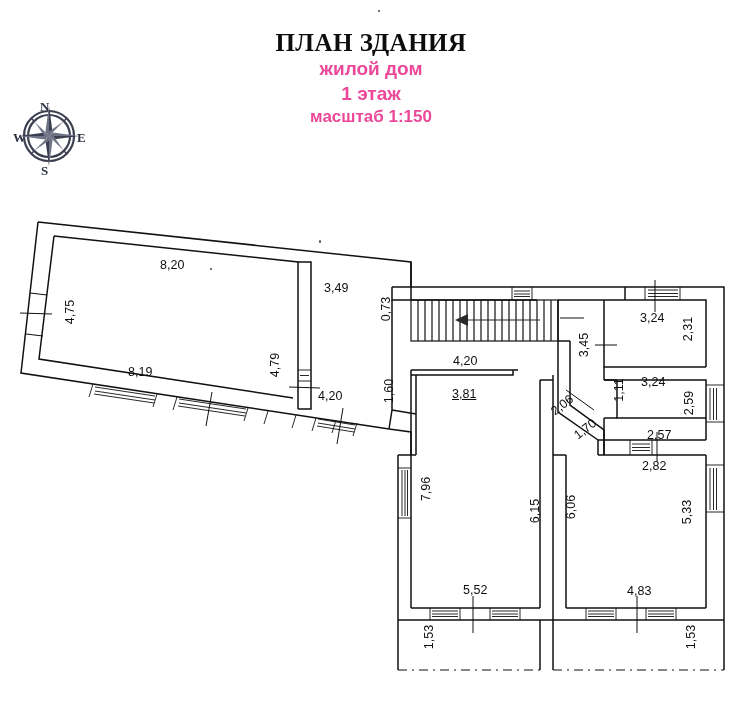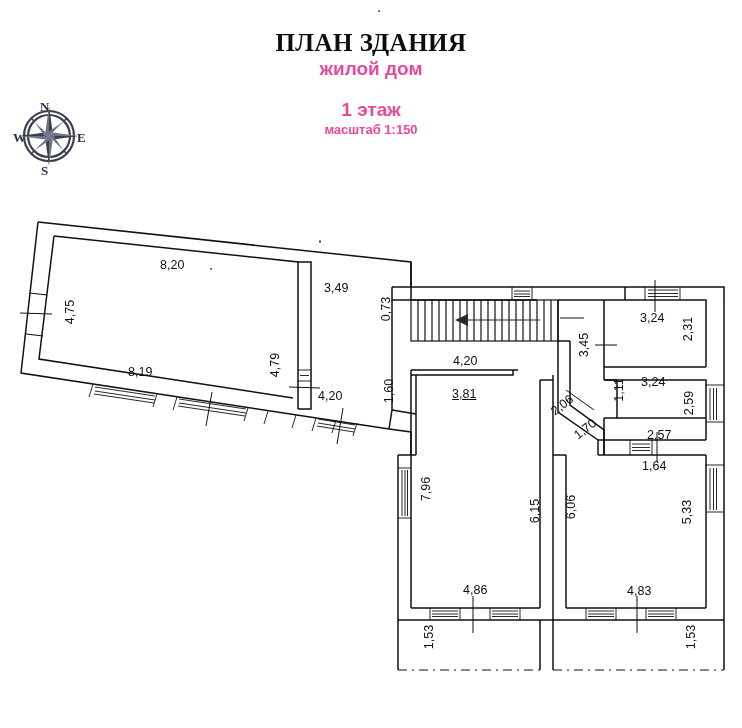--- a/index.html
+++ b/index.html
@@ -39,22 +39,22 @@
     margin: 0;
   }
   .title-sub {
     font-family: "Liberation Sans", sans-serif;
     font-weight: bold;
     font-size: 19px;
     color: #ec4899;
     line-height: 1.30;
     margin: 0;
   }
-  .title-sub.s2 { font-size: 19px; margin-top: 16px; }
-  .title-sub.s3 { font-size: 13px; }
+  .title-sub.s2 { font-size: 19px; }
+  .title-sub.s3 { font-size: 17px; }
 
   svg.plan-svg {
     position: absolute;
     left: 0; top: 0;
     width: 742px;
     height: 728px;
   }
   .wall      { fill: none; stroke: #111; stroke-width: 1.5; }
   .wall-thin { fill: none; stroke: #111; stroke-width: 1.1; }
   .hairline  { fill: none; stroke: #111; stroke-width: 0.9; }
@@ -332,28 +332,28 @@
   <div class="dim-label" style="left:573px; top:422px; transform:rotate(-38deg);">1,70</div>
 
   <div class="dim-label" style="left:640px; top:311px;">3,24</div>
   <div class="dim-label" style="left:676px; top:322px; transform:rotate(-90deg);">2,31</div>
 
   <div class="dim-label" style="left:641px; top:375px;">3,24</div>
   <div class="dim-label" style="left:607px; top:383px; transform:rotate(-90deg);">1,11</div>
   <div class="dim-label" style="left:677px; top:396px; transform:rotate(-90deg);">2,59</div>
   <div class="dim-label" style="left:647px; top:428px;">2,57</div>
 
-  <div class="dim-label" style="left:642px; top:459px;">1,64</div>
+  <div class="dim-label" style="left:642px; top:459px;">2,82</div>
   <div class="dim-label" style="left:675px; top:505px; transform:rotate(-90deg);">5,33</div>
   <div class="dim-label" style="left:627px; top:584px;">4,83</div>
   <div class="dim-label" style="left:679px; top:630px; transform:rotate(-90deg);">1,53</div>
 
   <div class="dim-label" style="left:414px; top:482px; transform:rotate(-90deg);">7,96</div>
   <div class="dim-label" style="left:523px; top:504px; transform:rotate(-90deg);">6,15</div>
   <div class="dim-label" style="left:559px; top:500px; transform:rotate(-90deg);">6,06</div>
-  <div class="dim-label" style="left:463px; top:583px;">4,86</div>
+  <div class="dim-label" style="left:463px; top:583px;">5,52</div>
   <div class="dim-label" style="left:417px; top:630px; transform:rotate(-90deg);">1,53</div>
 
   <div class="speck" style="left:210px; top:268px; width:2px; height:2px;"></div>
   <div class="speck" style="left:319px; top:240px; width:2px; height:3px;"></div>
   <div class="speck" style="left:378px; top:10px;  width:2px; height:2px;"></div>
 
 </div>
 
 </body></html>

